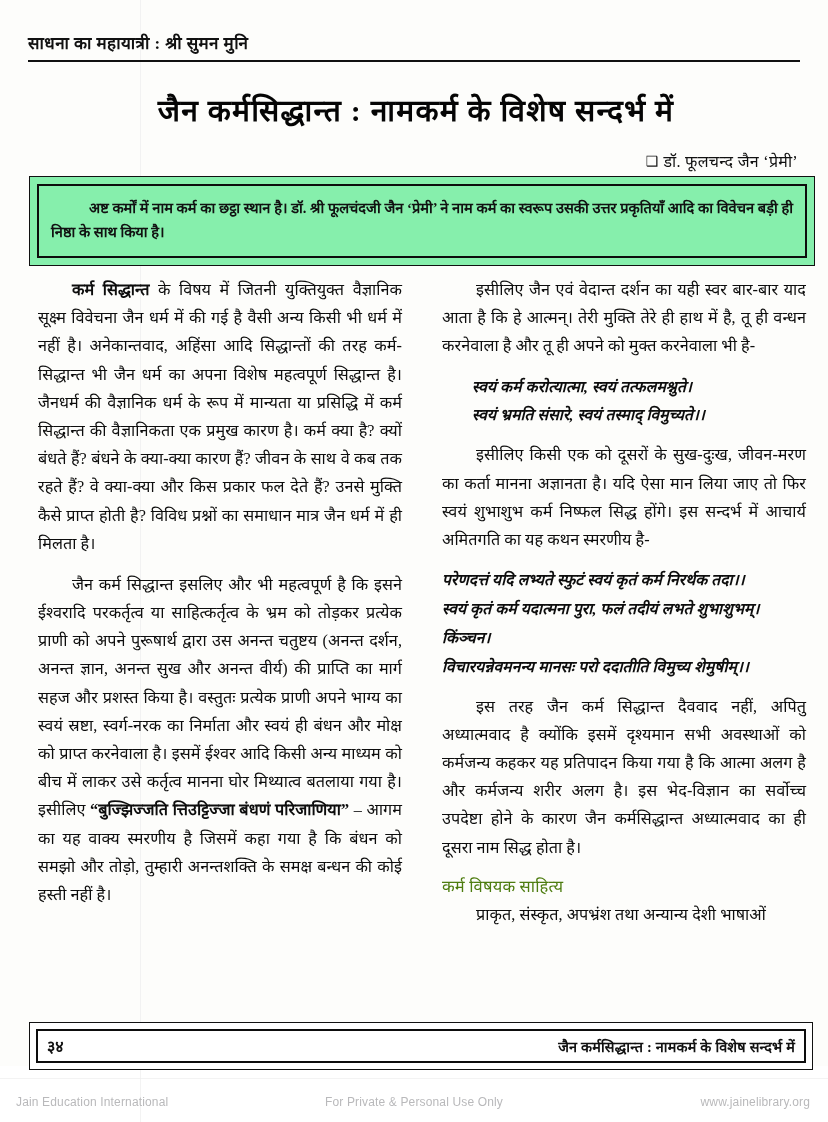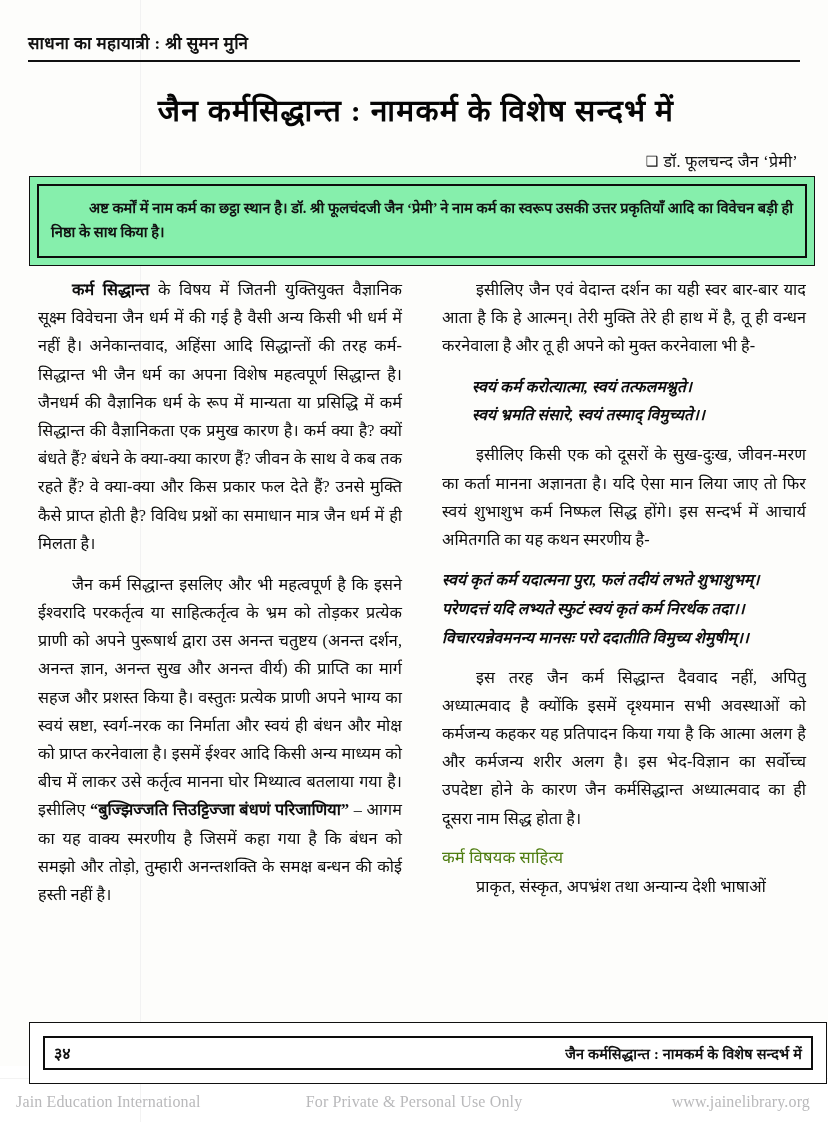--- a/index.html
+++ b/index.html
@@ -154,21 +154,21 @@
     letter-spacing: .2px;
   }
 
   
   .footer-box {
     position: absolute;
     left: 29px;
     top: 1022px;
     width: 770px;
     border: 1px solid #111;
-    padding: 13px;
+    padding: 6px;
     background: #fff;
   }
   .footer-inner {
     border: 2.5px solid #0d0d0d;
     height: 30px;
     display: flex;
     align-items: center;
     justify-content: space-between;
     padding: 0 9px;
   }
@@ -190,25 +190,24 @@
     position: absolute;
     left: 0;
     top: 1081px;
     width: 828px;
     height: 41px;
     display: flex;
     align-items: center;
     font-family: "Liberation Sans", sans-serif;
   }
   .wm-item {
-    font-size: 16px;
+    font-size: 12px;
     color: #b9b9bb;
     letter-spacing: .15px;
     white-space: nowrap;
-    font-family: Liberation Serif, serif;
   }
   .wm-left   { position: absolute; left: 16px;  }
   .wm-center { position: absolute; left: 50%; transform: translateX(-50%); }
   .wm-right  { position: absolute; right: 18px; }
 
   
   .scanline {
     position: absolute;
     background: #ededed;
     opacity: .65;
@@ -249,22 +248,23 @@
       <p class="body">इसीलिए जैन एवं वेदान्त दर्शन का यही स्वर बार-बार याद आता है कि हे आत्मन्। तेरी मुक्ति तेरे ही हाथ में है, तू ही वन्धन करनेवाला है और तू ही अपने को मुक्त करनेवाला भी है-</p>
 
       <div class="verse-block">
         <div class="verse indent">स्वयं कर्म करोत्यात्मा, स्वयं तत्फलमश्नुते।</div>
         <div class="verse indent">स्वयं भ्रमति संसारे, स्वयं तस्माद् विमुच्यते।।</div>
       </div>
 
       <p class="body">इसीलिए किसी एक को दूसरों के सुख-दुःख, जीवन-मरण का कर्ता मानना अज्ञानता है। यदि ऐसा मान लिया जाए तो फिर स्वयं शुभाशुभ कर्म निष्फल सिद्ध होंगे। इस सन्दर्भ में आचार्य अमितगति का यह कथन स्मरणीय है-</p>
 
       <div class="verse-block flush">
+        <div class="verse">परेणदत्तं यदि लभ्यते स्फुटं स्वयं कृतं कर्म निरर्थक तदा।।</div>
         <div class="verse">स्वयं कृतं कर्म यदात्मना पुरा, फलं तदीयं लभते शुभाशुभम्।</div>
-        <div class="verse">परेणदत्तं यदि लभ्यते स्फुटं स्वयं कृतं कर्म निरर्थक तदा।।</div>
+        <div class="verse">किंञ्चन।</div>
         <div class="verse">विचारयन्नेवमनन्य मानसः परो ददातीति विमुच्य शेमुषीम्।।</div>
       </div>
 
       <p class="body">इस तरह जैन कर्म सिद्धान्त दैववाद नहीं, अपितु अध्यात्मवाद है क्योंकि इसमें दृश्यमान सभी अवस्थाओं को कर्मजन्य कहकर यह प्रतिपादन किया गया है कि आत्मा अलग है और कर्मजन्य शरीर अलग है। इस भेद-विज्ञान का सर्वोच्च उपदेष्टा होने के कारण जैन कर्मसिद्धान्त अध्यात्मवाद का ही दूसरा नाम सिद्ध होता है।</p>
 
       <div class="subhead">कर्म विषयक साहित्य</div>
 
       <p class="body">प्राकृत, संस्कृत, अपभ्रंश तथा अन्यान्य देशी भाषाओं</p>
     </div>
 

